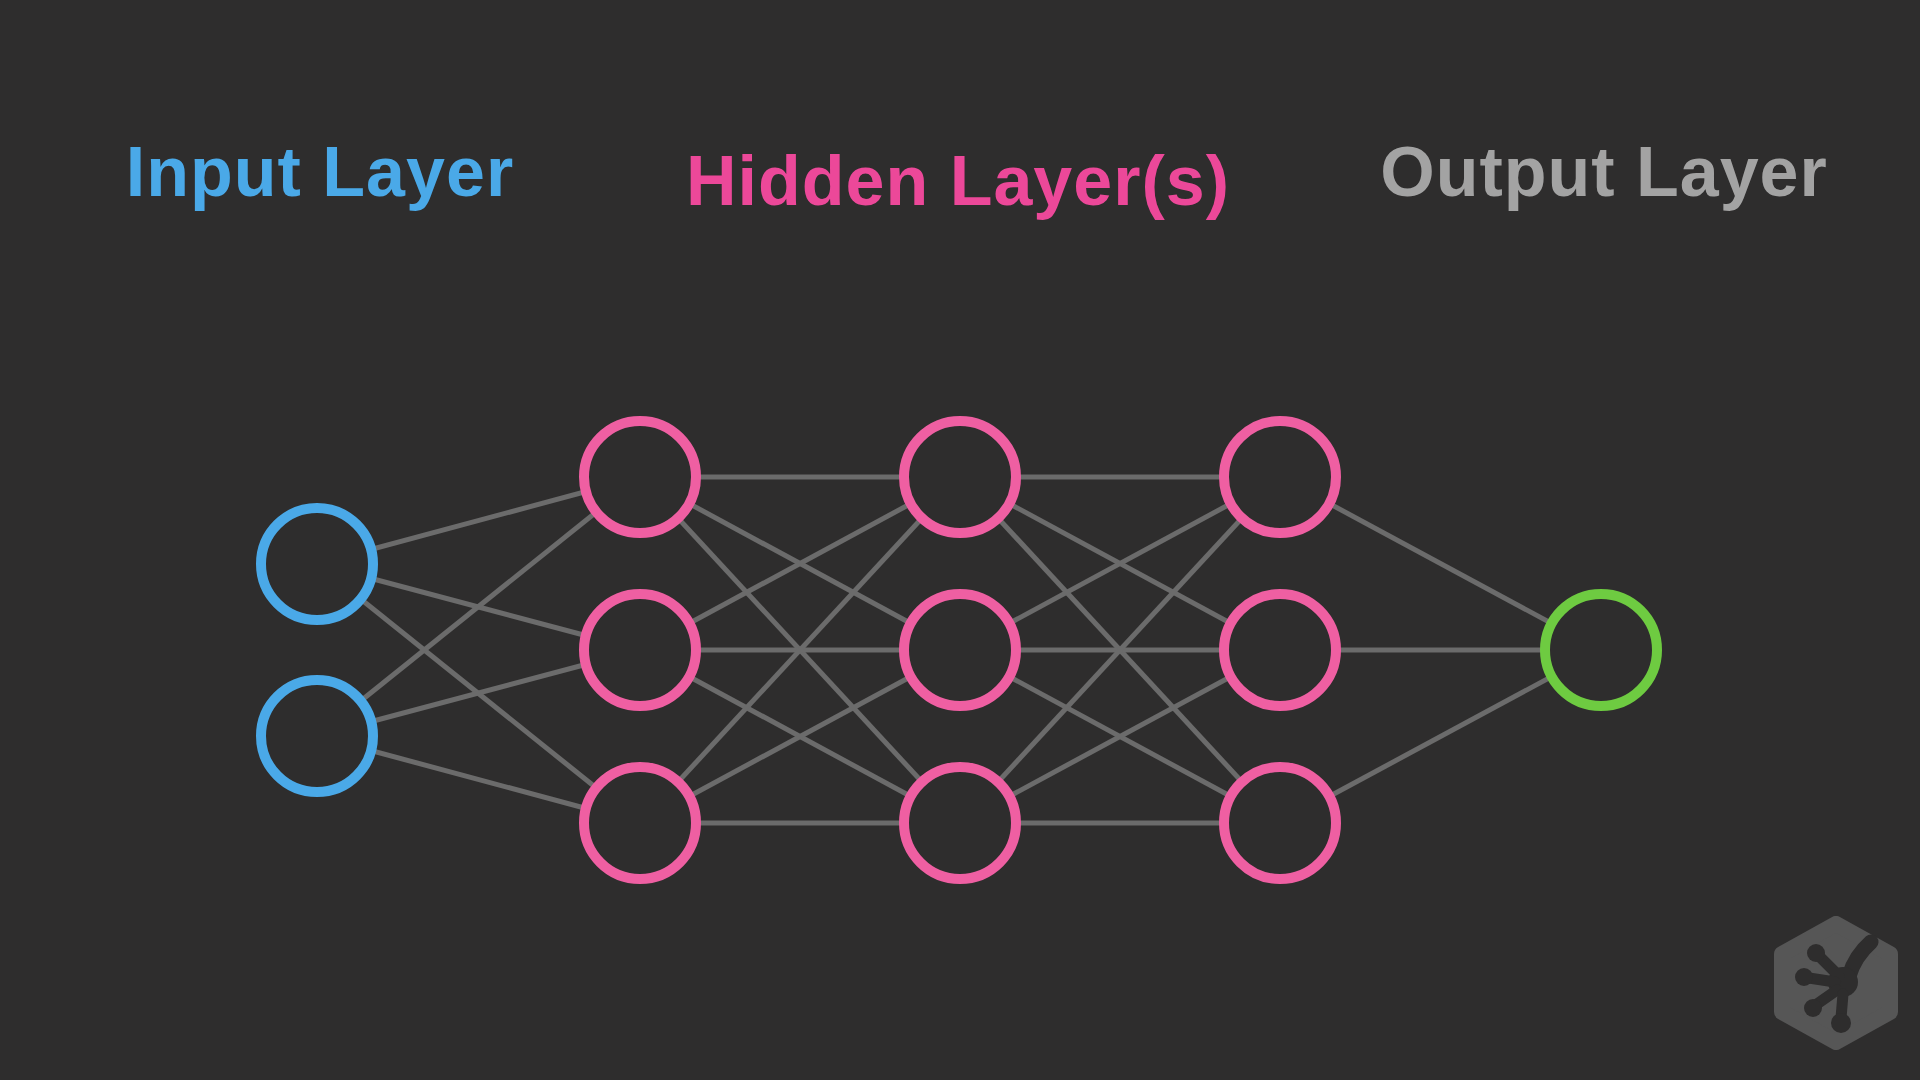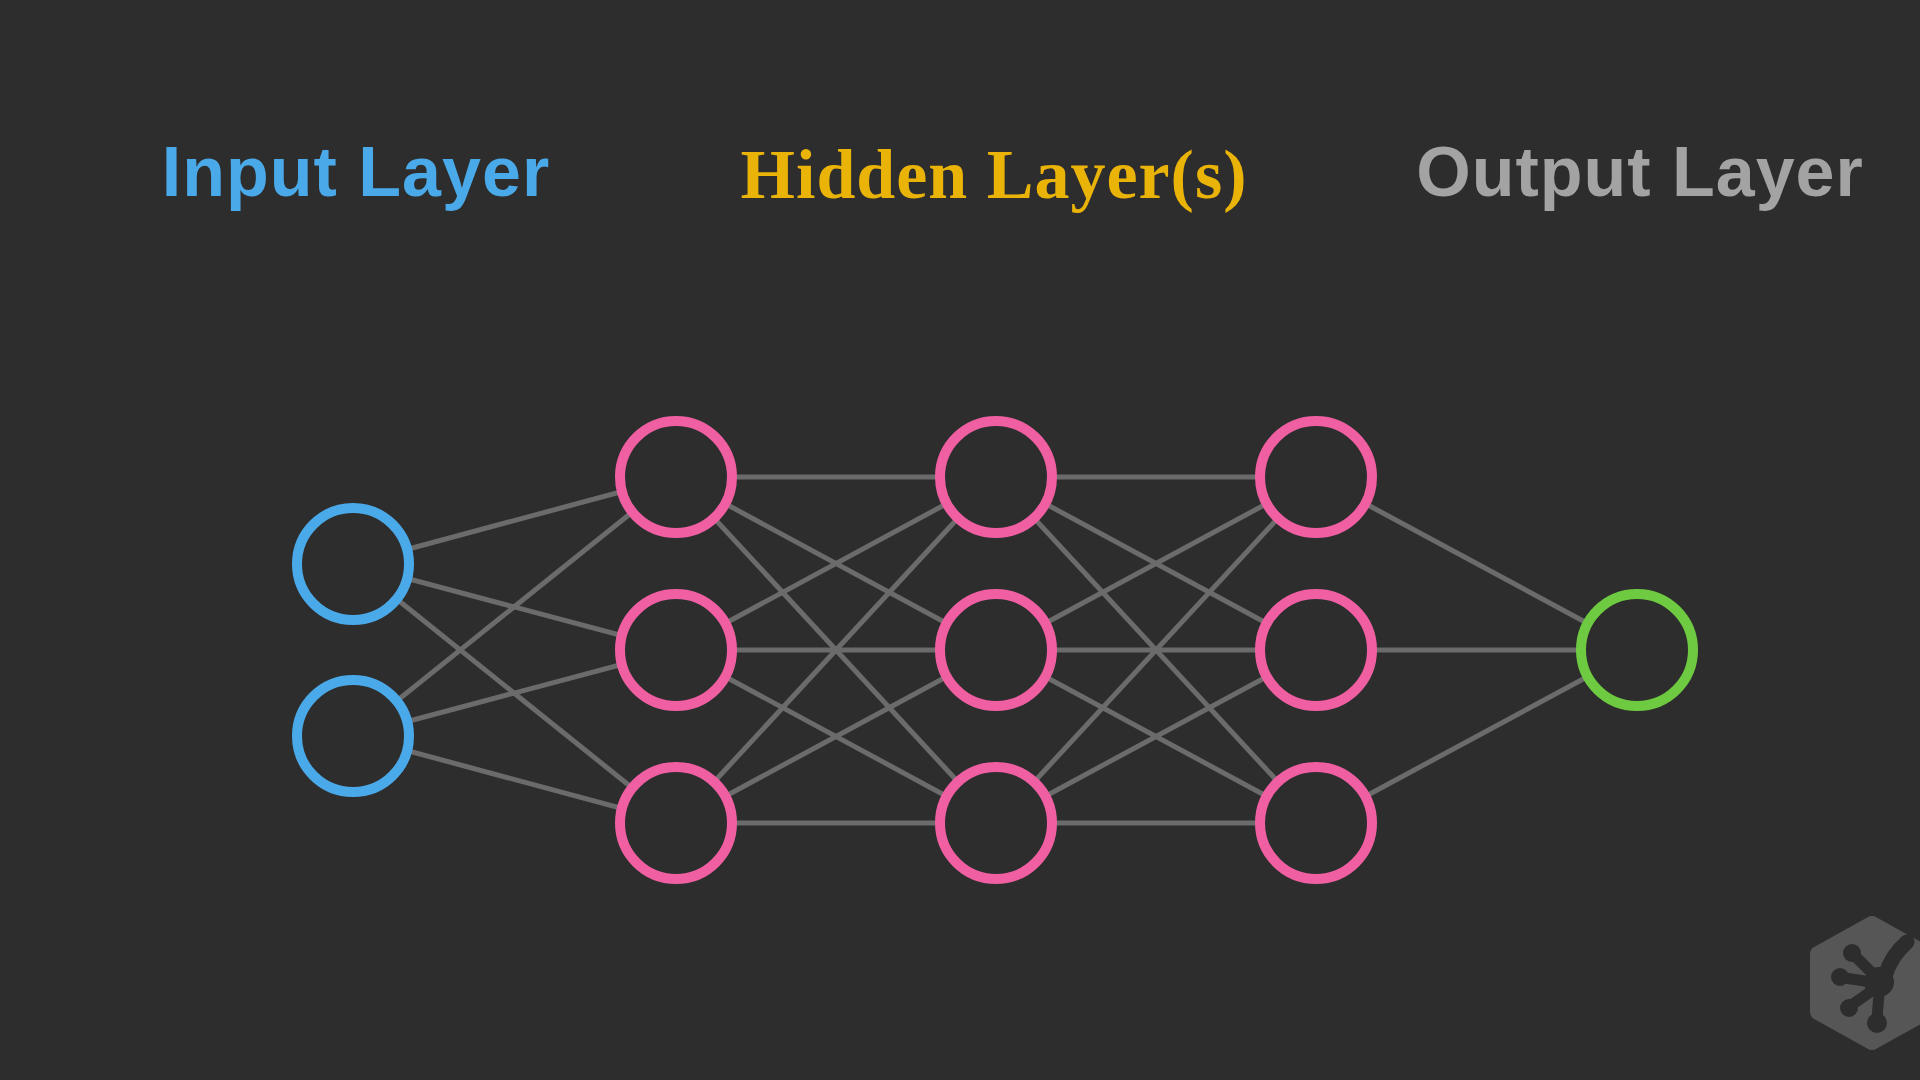--- a/index.html
+++ b/index.html
@@ -10,21 +10,20 @@
     overflow: hidden;
     font-family: "Liberation Sans", "DejaVu Sans", sans-serif;
   }
   body { background: #2e2d2d; position: relative; }
 
   .stage {
     position: absolute;
     inset: 0;
     width: 1730px;
     height: 1080px;
-    margin-left: 36px;
   }
 
   .layer-label {
     position: absolute;
     top: 132px;
     transform: translateX(-50%);
     font-size: 70px;
     font-weight: bold;
     letter-spacing: 1px;
     white-space: nowrap;
@@ -87,21 +86,21 @@
         <circle cx="960" cy="823" r="56" fill="#2e2d2d" stroke="#ef5fa2" stroke-width="10"></circle>
         <circle cx="1280" cy="477" r="56" fill="#2e2d2d" stroke="#ef5fa2" stroke-width="10"></circle>
         <circle cx="1280" cy="650" r="56" fill="#2e2d2d" stroke="#ef5fa2" stroke-width="10"></circle>
         <circle cx="1280" cy="823" r="56" fill="#2e2d2d" stroke="#ef5fa2" stroke-width="10"></circle>
         <circle cx="1601" cy="650" r="56" fill="#2e2d2d" stroke="#6ecb41" stroke-width="10"></circle>
       </g>
   </svg>
 
   <div class="layer-label" style="color: rgb(74, 169, 232); left: 320px; top: 132px;">Input Layer</div>
 
-  <div class="layer-label" style="color: #eab308; left: 958px; top: 135px; font-family: Liberation Serif, serif;">Hidden Layer(s)</div>
+  <div class="layer-label" style="color: #ec4899; left: 958px; top: 141px;">Hidden Layer(s)</div>
 
   <div class="layer-label" style="color: #a3a3a3; left: 1604px; top: 132px;">Output Layer</div>
 
   <div class="logo-wrap" id="logo-wrap" style="left: 1771px; top: 916px;">
     <svg id="logo-svg" width="130" height="134" viewBox="0 0 130 134">
 
       <polygon id="logo-hex" points="65,8 119,38 119,96 65,126 11,96 11,38" stroke-linejoin="round" stroke-width="16" fill="#565656" stroke="#565656"></polygon>
 
       <g id="logo-foot" fill="none" stroke-linecap="round">
 

